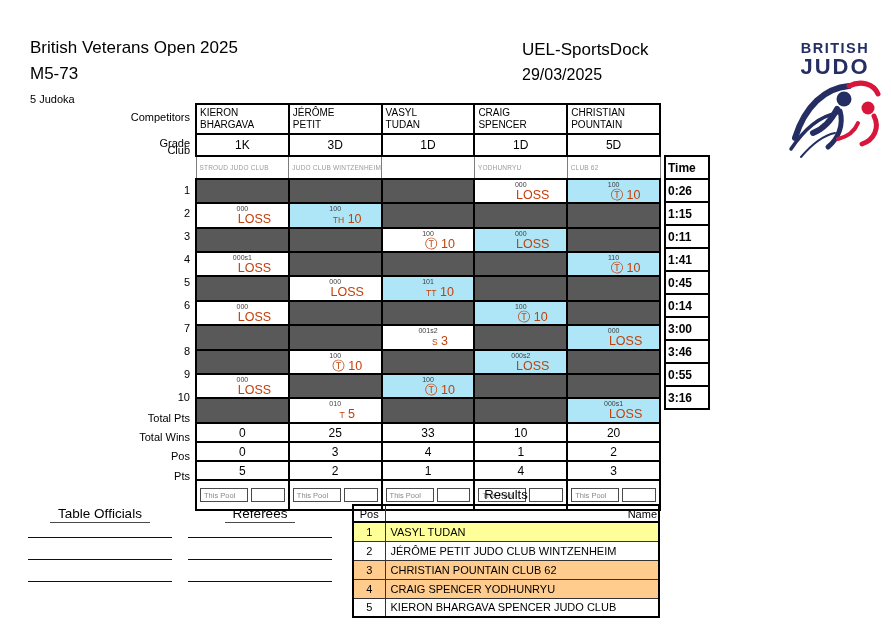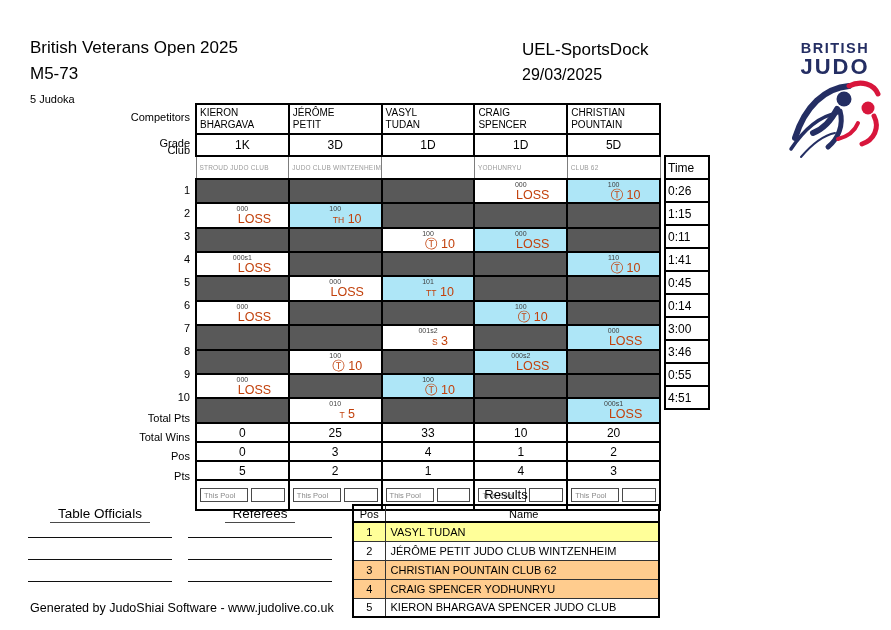--- a/index.html
+++ b/index.html
@@ -34,21 +34,21 @@
   .pool-table tr.r-total td{height:19px;text-align:center;font-size:12px;vertical-align:middle;}
   .pool-table tr.r-pts td{height:20px;vertical-align:middle;}
   .pts-wrap{display:flex;gap:3px;padding:7px 3px;}
   .pts-box{border:1px solid #4a4a4a;height:14px;box-sizing:border-box;font-size:7.5px;color:#8a8a8a;
            padding:2px 0 0 3px;flex:1.2;background:#fff;}
   .pts-box.empty{flex:.8;}
 
   
   .time-table{position:absolute;left:664px;top:155px;border-collapse:collapse;table-layout:fixed;width:46px;}
   .time-table td{border:2px solid #000;height:23px;font-size:12px;padding:0 0 0 2px;box-sizing:border-box;
-                 background:#fff;vertical-align:middle;}
+                 background:#fff;vertical-align:middle;font-weight:bold;}
 
   
   .results-title{position:absolute;left:352px;top:487px;width:308px;text-align:center;font-size:13px;}
   .results-table{position:absolute;left:352px;top:504px;border-collapse:collapse;table-layout:fixed;
                  width:308px;border:2px solid #000;}
   .results-table td{border:1px solid #333;font-size:11px;box-sizing:border-box;}
   .results-table tr.res-head td{height:17px;text-align:center;border-bottom:2px solid #000;}
   .results-table tr.res-row td{height:19px;}
   .results-table td.pos-cell{width:32px;text-align:center;}
   .results-table td.name-cell{padding-left:5px;}
@@ -360,31 +360,31 @@
         <tr>
           <td>3:00</td>
         </tr>
         <tr>
           <td>3:46</td>
         </tr>
         <tr>
           <td>0:55</td>
         </tr>
         <tr>
-          <td>4:51</td>
+          <td>3:16</td>
         </tr>
       </tbody>
     </table>
 
   <div class="results-title">Results</div>
   <table class="results-table">
     <tbody id="results-body">
       <tr class="res-head">
         <td class="pos-cell">Pos</td>
-        <td class="name-cell" style="text-align:center;">Name</td>
+        <td class="name-cell" style="text-align:right;">Name</td>
       </tr>
     <tr class="res-row" style="background: rgb(255, 255, 153);">
           <td class="pos-cell">1</td>
           <td class="name-cell">VASYL TUDAN</td>
         </tr>
         <tr class="res-row" style="background: rgb(255, 255, 255);">
           <td class="pos-cell">2</td>
           <td class="name-cell">JÉRÔME PETIT JUDO CLUB WINTZENHEIM</td>
         </tr>
         <tr class="res-row" style="background: rgb(255, 204, 142);">
@@ -408,14 +408,13 @@
   <div class="officials-label" style="left:188px;top:506px;">
     <span>Referees</span>
   </div>
   <div class="sign-line" style="left:28px;top:537px;"></div>
   <div class="sign-line" style="left:28px;top:559px;"></div>
   <div class="sign-line" style="left:28px;top:581px;"></div>
   <div class="sign-line" style="left:188px;top:537px;"></div>
   <div class="sign-line" style="left:188px;top:559px;"></div>
   <div class="sign-line" style="left:188px;top:581px;"></div>
 
-  <div class="footer-note">Generated by JudoShiai Software - www.judolive.co.uk</div>
 </div>
 
 </body></html>

